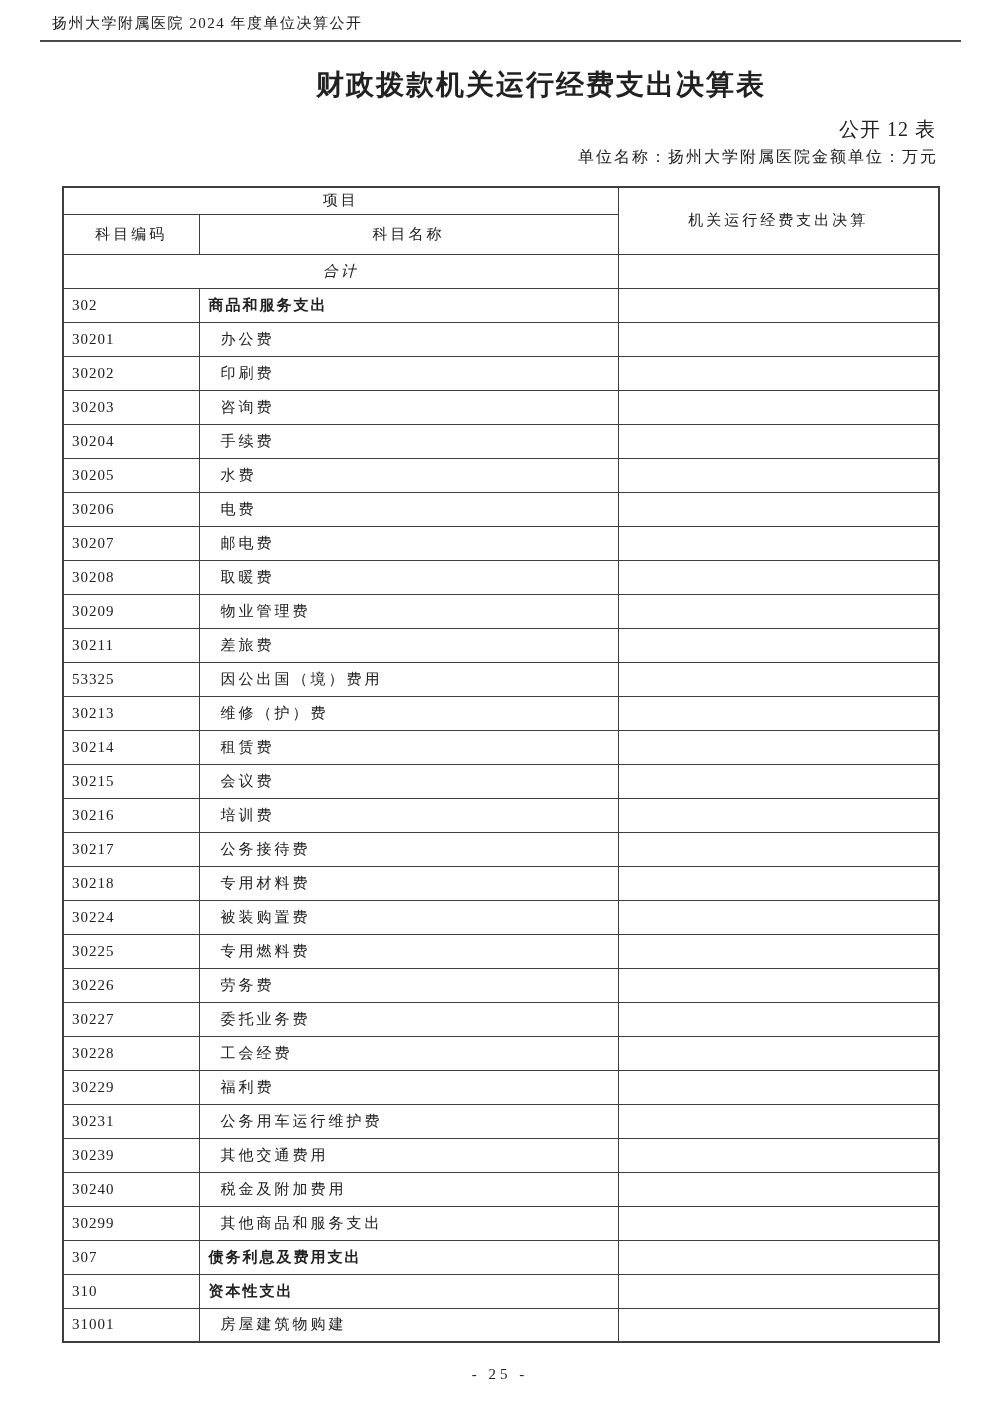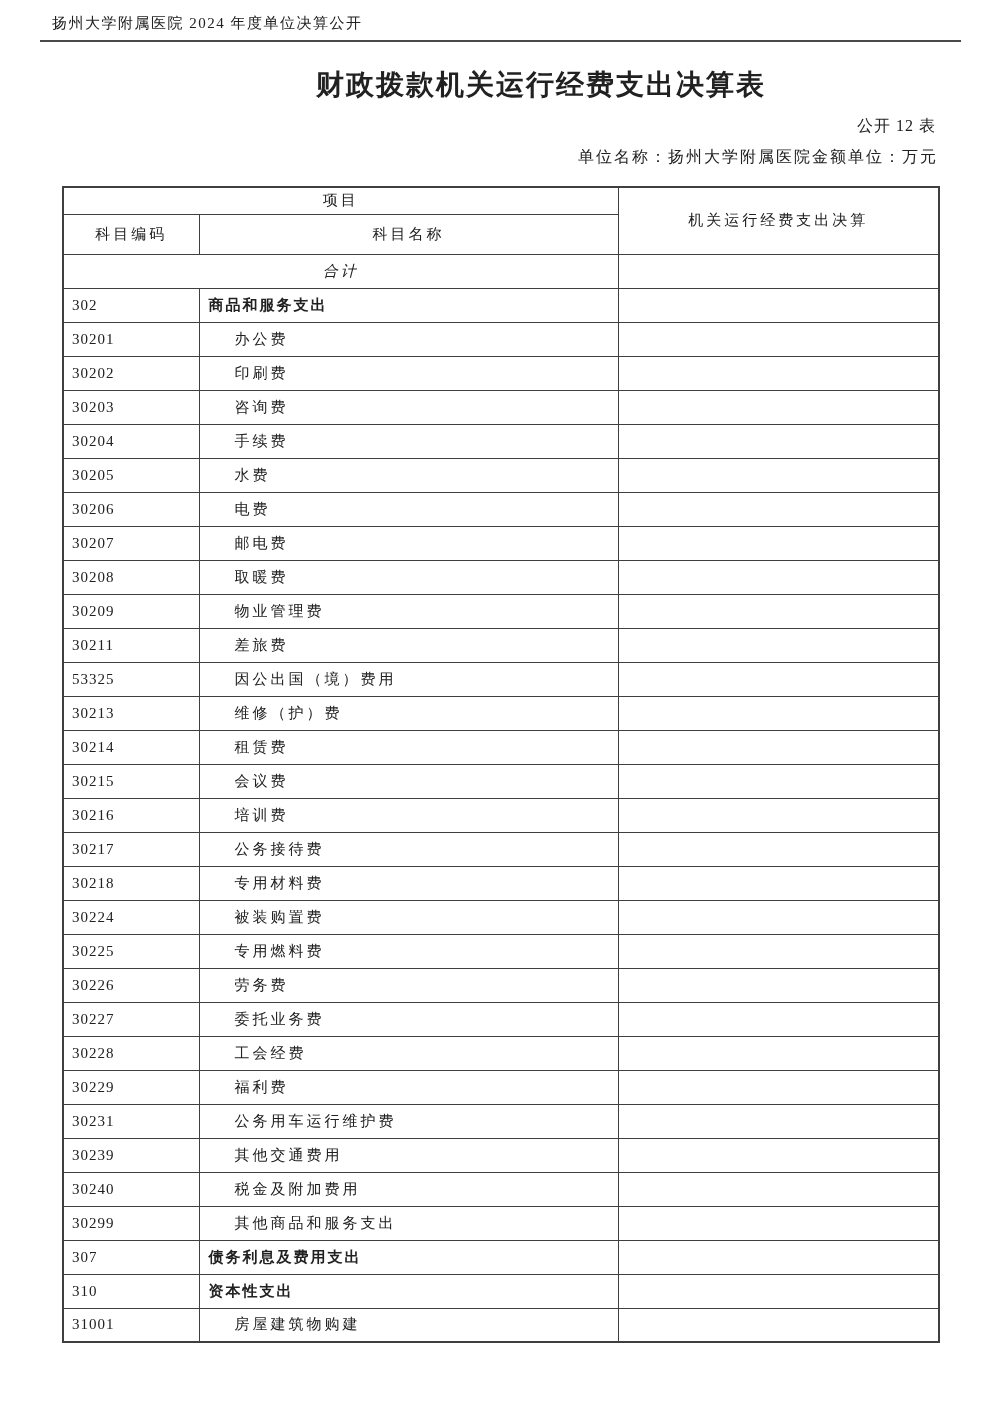--- a/index.html
+++ b/index.html
@@ -33,21 +33,21 @@
     text-align: center;
     font-size: 28px;
     font-weight: bold;
     letter-spacing: 2px;
     margin-left: 41px;
   }
   .table-index {
     position: absolute;
     top: 116px;
     right: 64px;
-    font-size: 16px;
+    font-size: 20px;
     letter-spacing: 1px;
   }
   .meta-row {
     position: absolute;
     top: 147px;
     left: 64px;
     right: 62px;
     display: flex;
     justify-content: flex-end;
     font-size: 16px;
@@ -73,21 +73,21 @@
     padding: 0;
     overflow: hidden;
     white-space: nowrap;
   }
   .budget-table thead tr.hdr-1 th { height: 27px; text-align: center; }
   .budget-table thead tr.hdr-2 th { height: 40px; text-align: center; }
   .budget-table td { height: 34px; }
   .budget-table td.total-label { text-align: center; font-style: italic; }
   .budget-table td.code-cell { padding-left: 8px; text-align: left; letter-spacing: 1px; }
   .budget-table td.name-cell { padding-left: 9px; text-align: left; }
-  .budget-table tr.level-2 td.name-cell { padding-left: 35px; }
+  .budget-table tr.level-2 td.name-cell { padding-left: 21px; }
   .budget-table tr.level-1 td.name-cell { font-weight: bold; letter-spacing: 2px; margin-left: 12px; }
   .page-footer {
     position: absolute;
     top: 1366px;
     left: 0;
     width: 100%;
     text-align: center;
     font-size: 15px;
     letter-spacing: 4px;
   }
@@ -311,14 +311,15 @@
   </tr>
 
   <tr class="level-2">
     <td class="code-cell">31001</td>
     <td class="name-cell">房屋建筑物购建</td>
     <td class="value-cell"></td>
   </tr>
 </tbody>
   </table>
 
+  <div class="page-footer">- 25 -</div>
 
 </div>
 
 </body></html>

